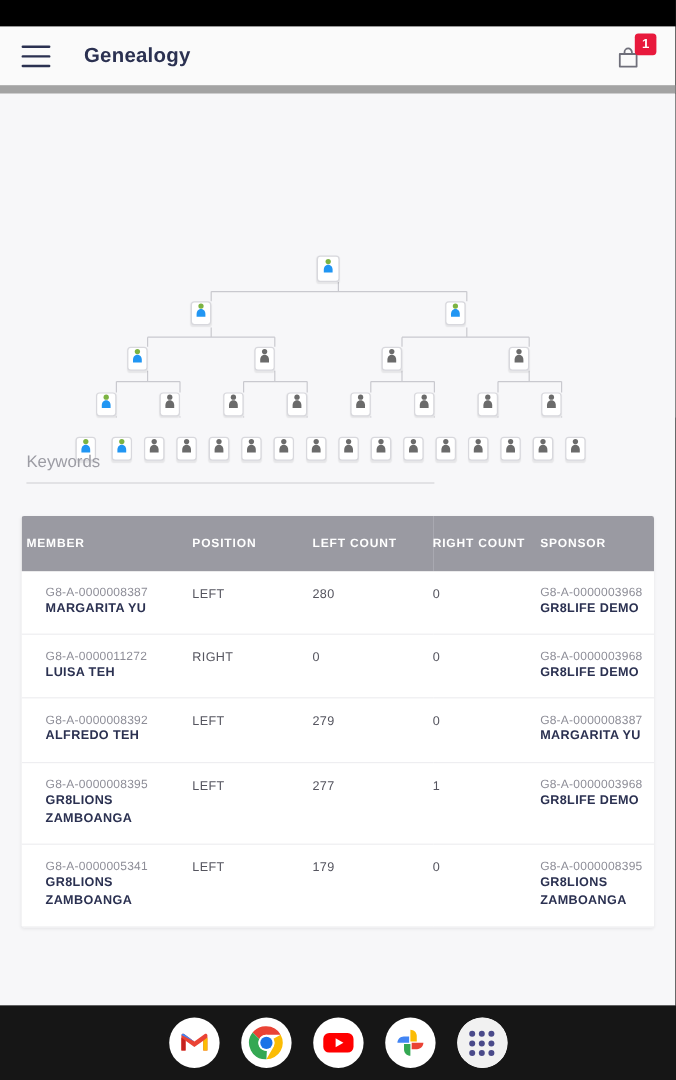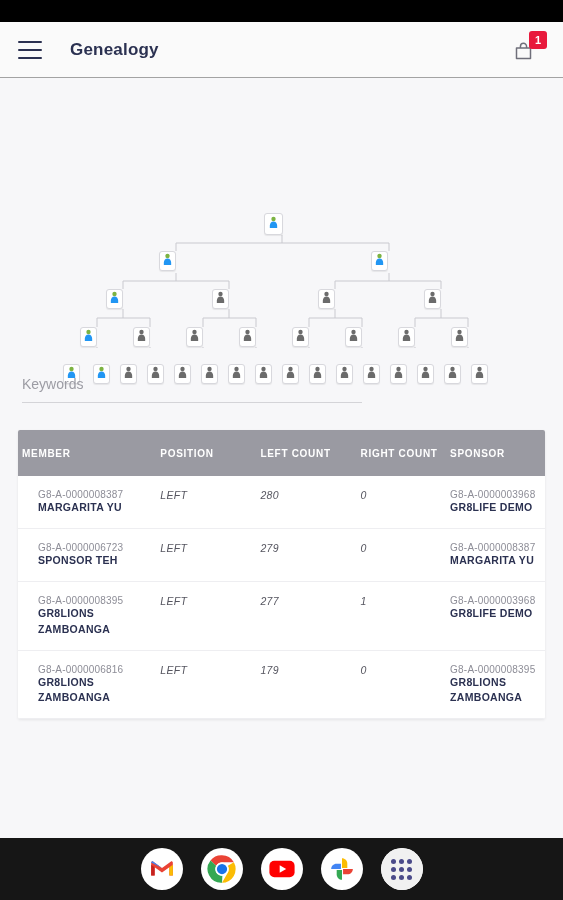--- a/index.html
+++ b/index.html
@@ -16,21 +16,21 @@
     height: 22px; width: 100%;
     background: #000;
   }
 
   
   .app-bar {
     height: 56px; width: 100%;
     background: #fafafa;
     display: flex; align-items: center;
     padding: 0 18px;
-    border-bottom: 1px solid #a3a3a3;
+    border-bottom: 7px solid #a3a3a3;
     position: relative;
   }
   .hamburger {
     width: 24px; height: 18px;
     display: flex; flex-direction: column; justify-content: space-between;
     cursor: pointer;
   }
   .hamburger span { display: block; height: 2px; width: 24px; background: #2b3151; border-radius: 1px; }
   .app-title {
     margin-left: 28px;
@@ -124,21 +124,21 @@
   tbody td {
     border-bottom: 1px solid #eeeef1;
     padding: 13px 0 13px 0;
     vertical-align: top;
     font-size: 10.5px;
     color: #3a3a45;
   }
   tbody td:first-child { padding-left: 20px; }
   .cell-id { color: #8d8d97; font-size: 10px; letter-spacing: .2px; display:block; }
   .cell-name { color: #2b3151; font-weight: bold; font-size: 10.5px; letter-spacing: .3px; display:block; margin-top: 0; line-height: 1.45; }
-  .plain { color: #55555f; font-size: 10.5px; letter-spacing: .3px; font-style: italic; }
+  .plain { color: #55555f; font-size: 10.5px; letter-spacing: .3px; }
 
   .col-member { width: 27%; }
   .col-position { width: 19%; }
   .col-left { width: 19%; }
   .col-right { width: 17%; }
   .col-sponsor { width: 18%; }
 
   
   .dock {
     position: absolute; bottom: 0; left: 0; right: 0;
@@ -436,22 +436,35 @@
               <td><span class="plain">LEFT</span></td>
               <td><span class="plain">280</span></td>
               <td><span class="plain">0</span></td>
               <td>
                 <span class="cell-id">G8-A-0000003968</span>
                 <span class="cell-name">GR8LIFE DEMO</span>
               </td>
             </tr>
             <tr>
               <td>
-                <span class="cell-id">G8-A-0000006723</span>
-                <span class="cell-name">SPONSOR TEH</span>
+                <span class="cell-id">G8-A-0000011272</span>
+                <span class="cell-name">LUISA TEH</span>
+              </td>
+              <td><span class="plain">RIGHT</span></td>
+              <td><span class="plain">0</span></td>
+              <td><span class="plain">0</span></td>
+              <td>
+                <span class="cell-id">G8-A-0000003968</span>
+                <span class="cell-name">GR8LIFE DEMO</span>
+              </td>
+            </tr>
+            <tr>
+              <td>
+                <span class="cell-id">G8-A-0000008392</span>
+                <span class="cell-name">ALFREDO TEH</span>
               </td>
               <td><span class="plain">LEFT</span></td>
               <td><span class="plain">279</span></td>
               <td><span class="plain">0</span></td>
               <td>
                 <span class="cell-id">G8-A-0000008387</span>
                 <span class="cell-name">MARGARITA YU</span>
               </td>
             </tr>
             <tr>
@@ -462,21 +475,21 @@
               <td><span class="plain">LEFT</span></td>
               <td><span class="plain">277</span></td>
               <td><span class="plain">1</span></td>
               <td>
                 <span class="cell-id">G8-A-0000003968</span>
                 <span class="cell-name">GR8LIFE DEMO</span>
               </td>
             </tr>
             <tr>
               <td>
-                <span class="cell-id">G8-A-0000006816</span>
+                <span class="cell-id">G8-A-0000005341</span>
                 <span class="cell-name">GR8LIONS ZAMBOANGA</span>
               </td>
               <td><span class="plain">LEFT</span></td>
               <td><span class="plain">179</span></td>
               <td><span class="plain">0</span></td>
               <td>
                 <span class="cell-id">G8-A-0000008395</span>
                 <span class="cell-name">GR8LIONS ZAMBOANGA</span>
               </td>
             </tr>

